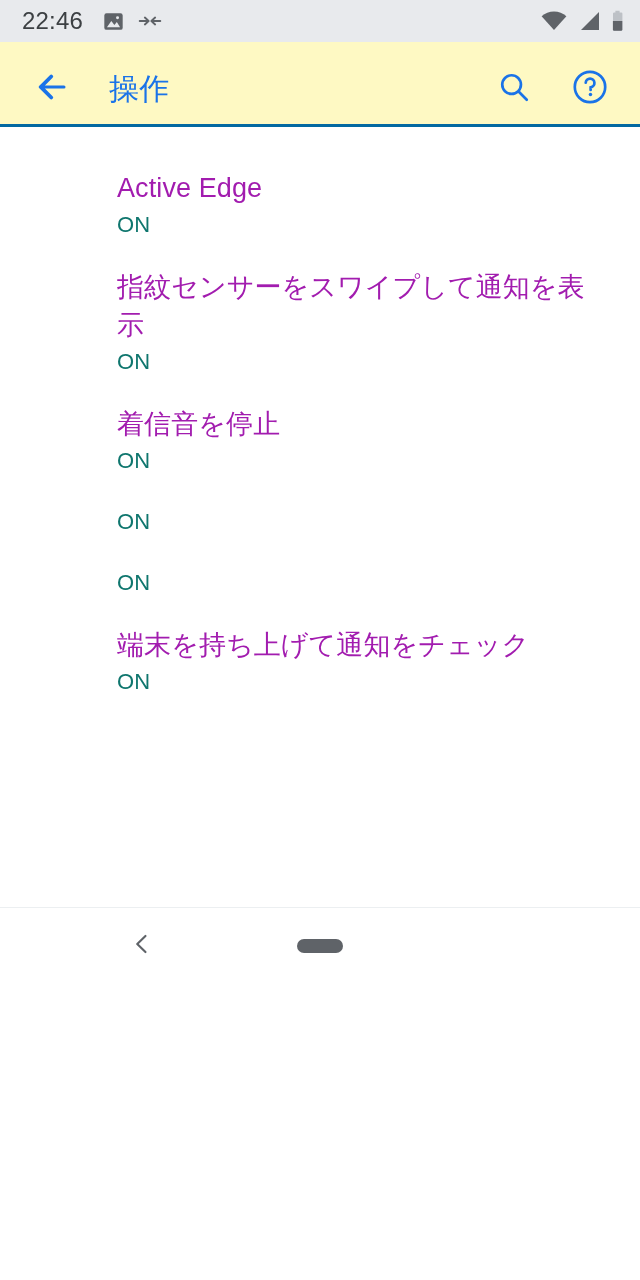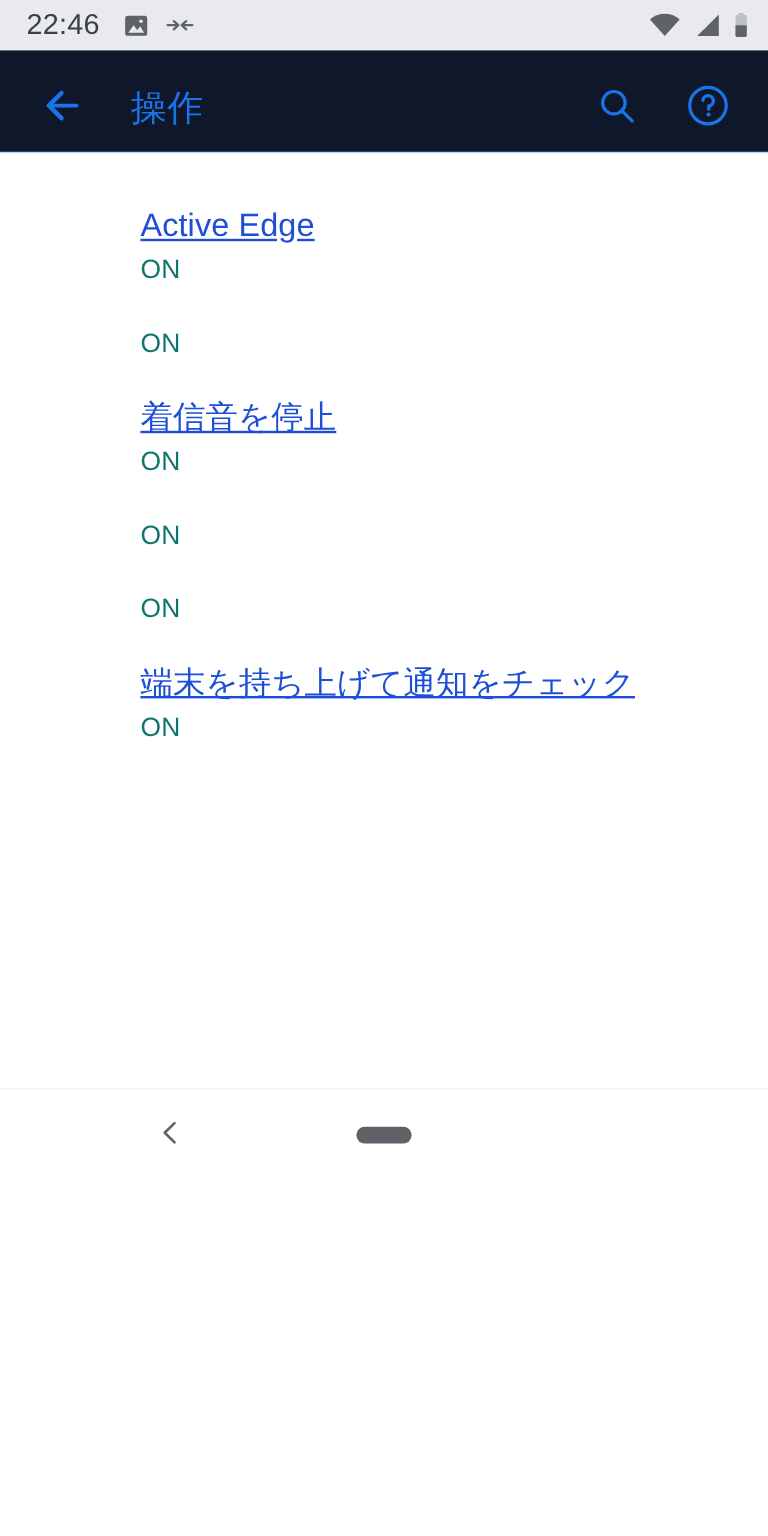--- a/index.html
+++ b/index.html
@@ -53,26 +53,26 @@
     gap: 11px;
   }
   .sicon {
     display: block;
     line-height: 0;
   }
 
   
   .app-bar {
     height: 85px;
-    background: #0f172a;
+    background: #fef9c3;
     display: flex;
     align-items: center;
     padding: 12px 26px 0 28px;
     box-sizing: border-box;
-    border-bottom: 1px solid #0369a1;
+    border-bottom: 3px solid #0369a1;
     flex: 0 0 auto;
   }
   .back-btn {
     width: 48px;
     height: 48px;
     display: flex;
     align-items: center;
     justify-content: center;
     cursor: pointer;
     flex: 0 0 auto;
@@ -109,24 +109,23 @@
     box-sizing: border-box;
   }
   .pref-item {
     padding: 14px 52px 14px 117px;
     box-sizing: border-box;
     cursor: pointer;
   }
   .pref-title {
     font-size: 27px;
     line-height: 38px;
-    color: #1d4ed8;
+    color: #a21caf;
     font-weight: 400;
     letter-spacing: 0.1px;
-    text-decoration: underline;
   }
   .pref-summary {
     font-size: 22px;
     line-height: 30px;
     color: #0f766e;
     margin-top: 3px;
     letter-spacing: 0.2px;
   }
 
   
@@ -243,20 +242,21 @@
   </div>
 
   <div class="content">
 
     <div class="pref-item">
       <div class="pref-title">Active Edge</div>
       <div class="pref-summary">ON</div>
     </div>
 
     <div class="pref-item">
+      <div class="pref-title">指紋センサーをスワイプして通知を表示</div>
       <div class="pref-summary">ON</div>
     </div>
 
     <div class="pref-item">
       <div class="pref-title">着信音を停止</div>
       <div class="pref-summary">ON</div>
     </div>
 
     <div class="pref-item">
       <div class="pref-summary">ON</div>

